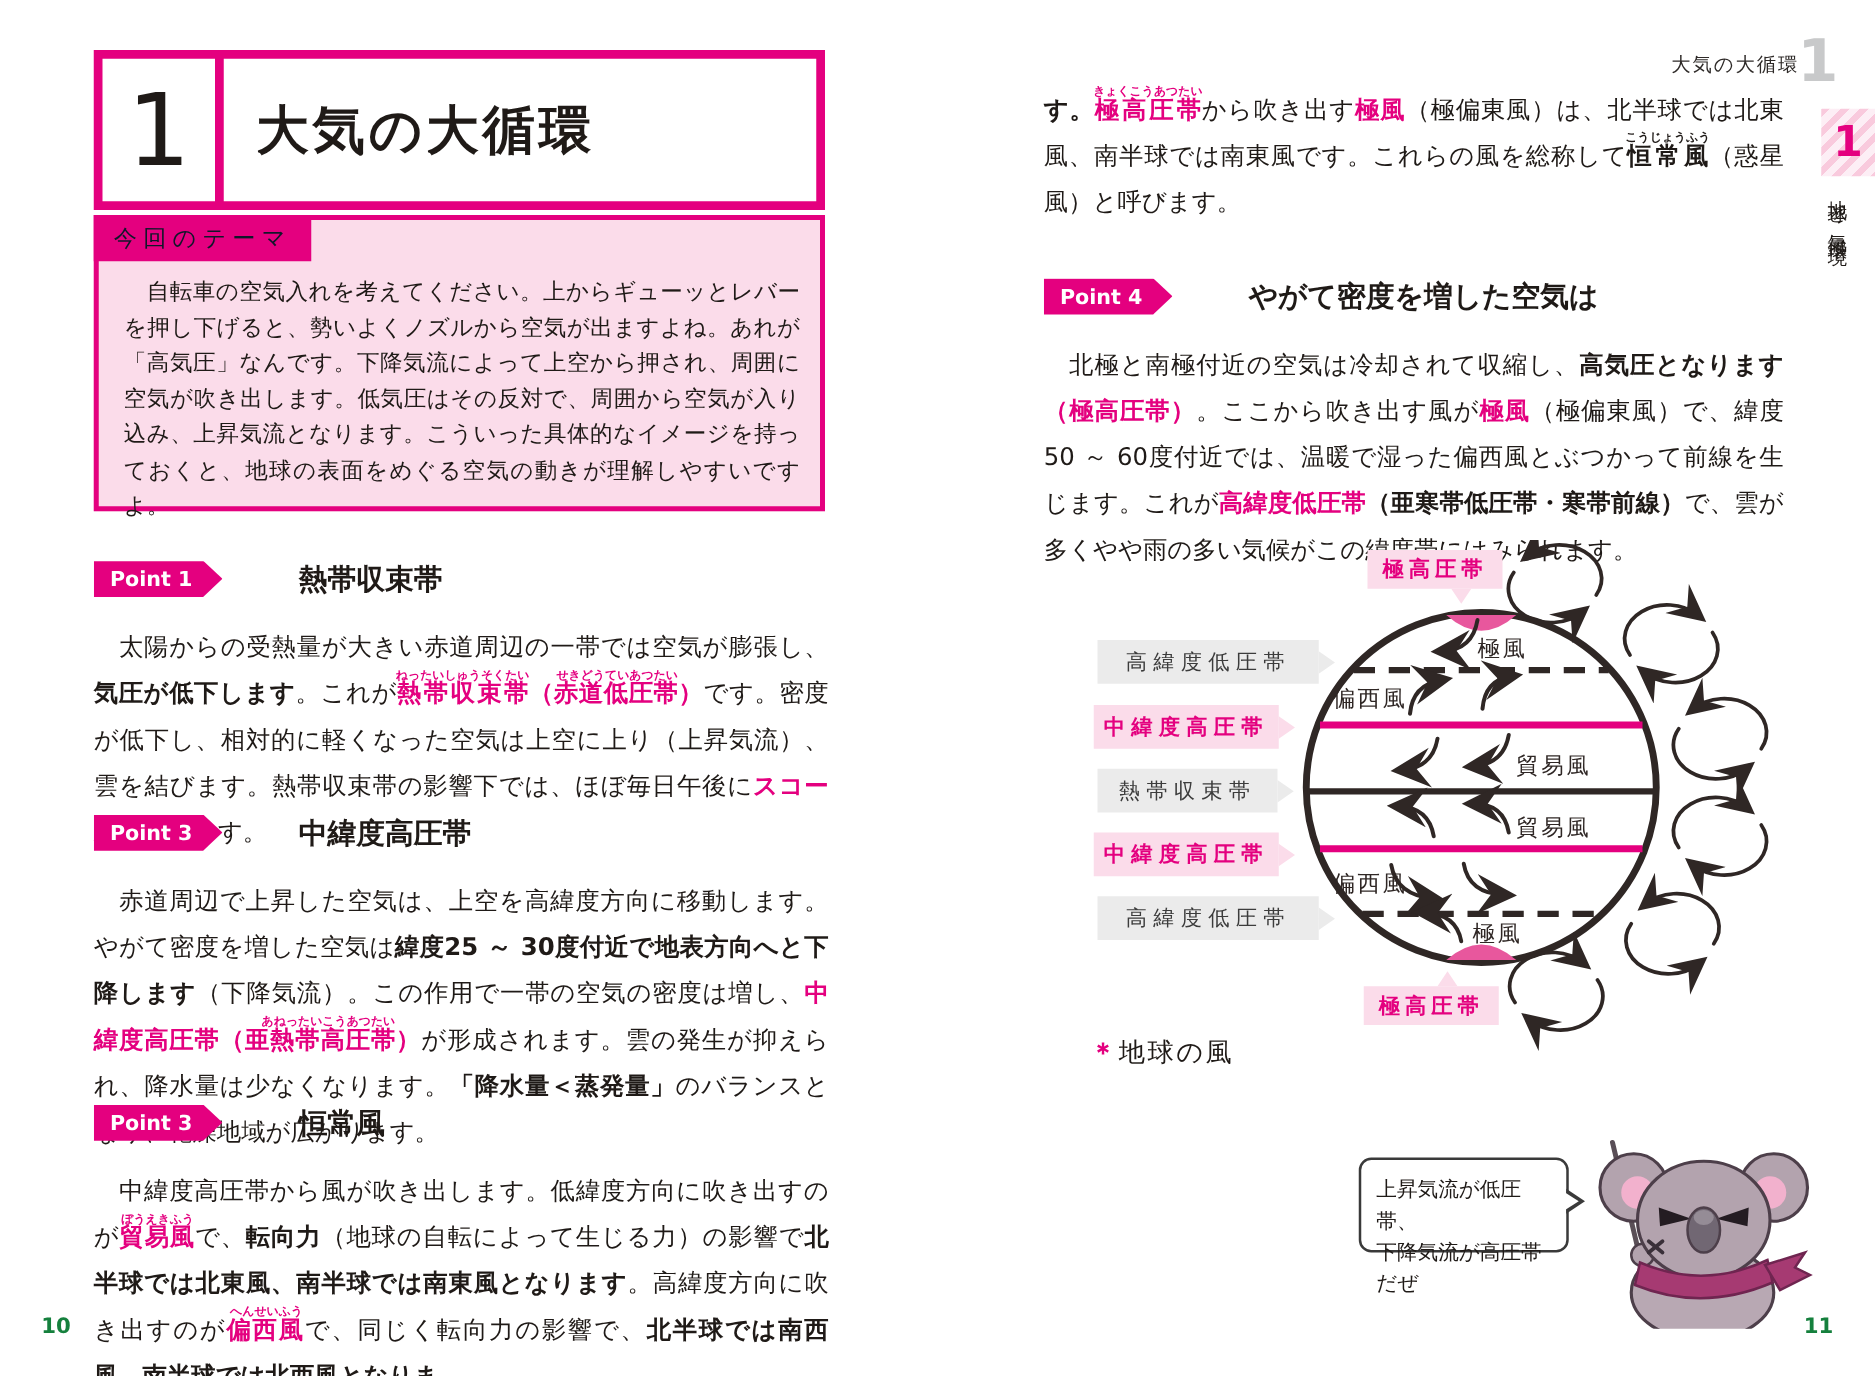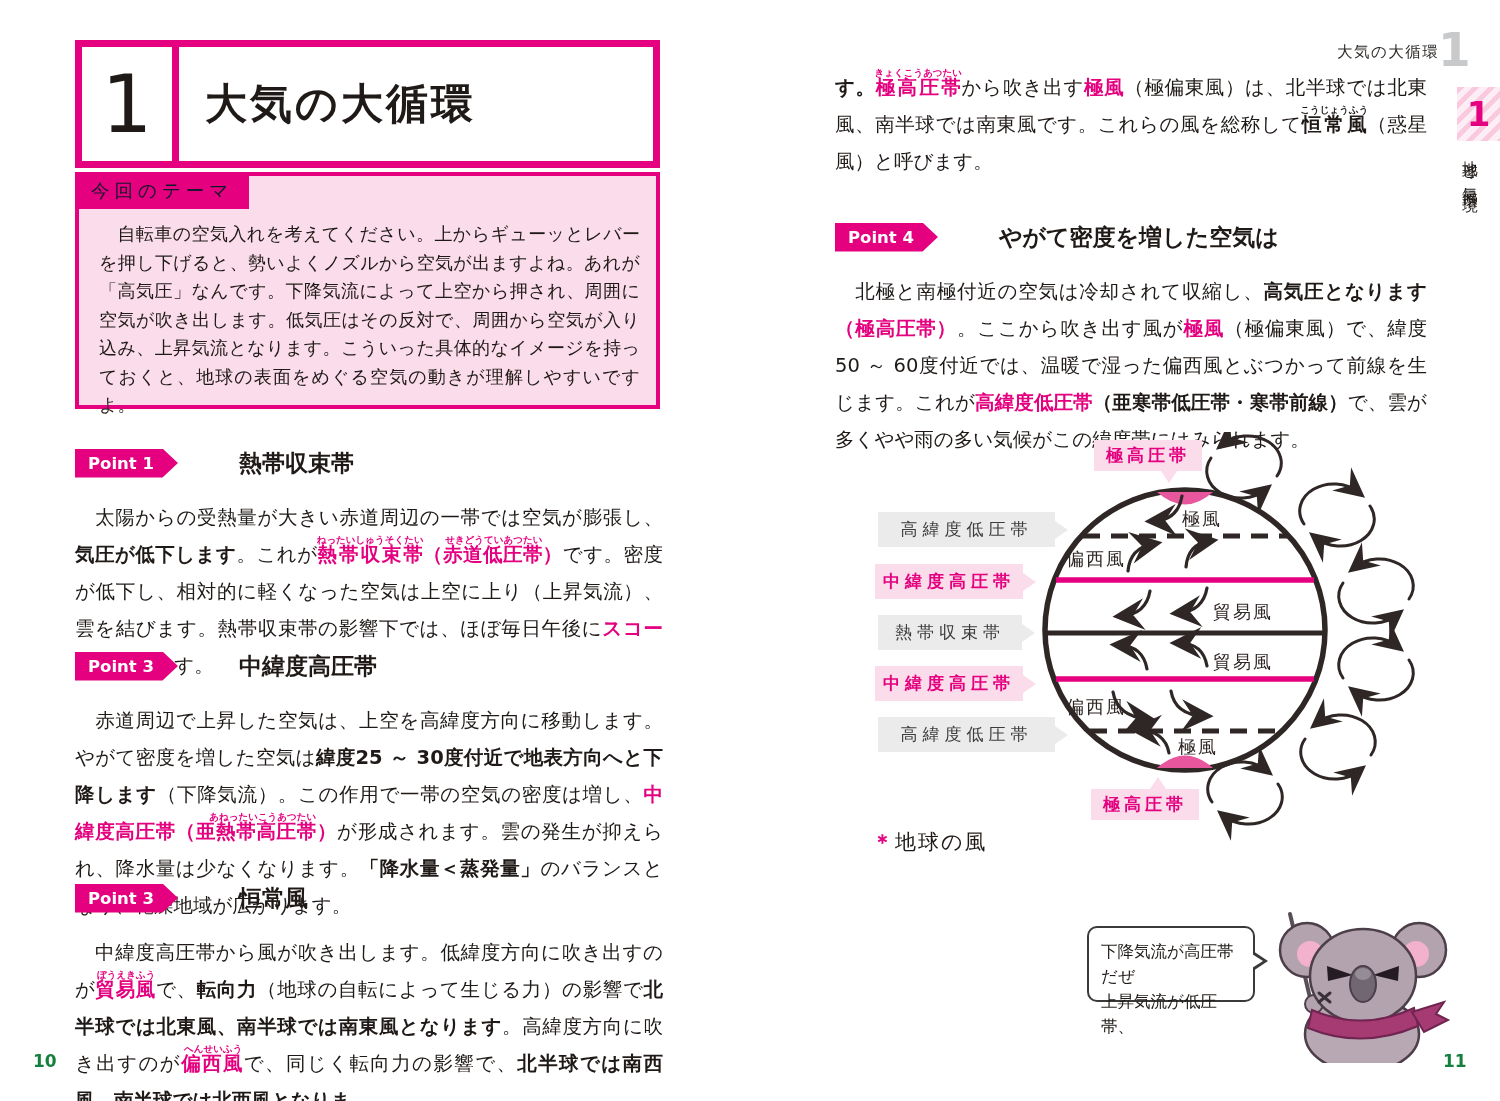--- a/index.html
+++ b/index.html
@@ -190,22 +190,22 @@
   <div class="dlabel gray" style="left:878px;top:512px;width:177px">高緯度低圧帯</div>
   <div class="dlabel pink" style="left:875px;top:564px;width:148px">中緯度高圧帯</div>
   <div class="dlabel gray" style="left:878px;top:615px;width:144px">熱帯収束帯</div>
   <div class="dlabel pink" style="left:875px;top:666px;width:148px">中緯度高圧帯</div>
   <div class="dlabel gray" style="left:878px;top:717px;width:177px">高緯度低圧帯</div>
   <div class="polar-label bottom" style="left:1091px;top:789px">極高圧帯</div>
 
   <div class="diagram-caption"><span class="star">＊</span><span>地球の風</span></div>
 
   <div class="speech-bubble">
+    <div>上昇気流が低圧帯、</div>
     <div>下降気流が高圧帯だぜ</div>
-    <div>上昇気流が低圧帯、</div>
   </div>
 
   <svg class="koala-svg" width="190" height="155" viewBox="0 0 190 155">
     <line x1="28" y1="6" x2="50" y2="98" stroke="#5a4f57" stroke-width="4" stroke-linecap="round"></line>
     <ellipse cx="100" cy="126" rx="57" ry="38" fill="#b8a8b3" stroke="#4d3f4a" stroke-width="2.5"></ellipse>
     <circle cx="52" cy="96" r="9" fill="#b3a3ae" stroke="#4d3f4a" stroke-width="2"></circle>
     <circle cx="45" cy="42" r="27" fill="#b3a3ae" stroke="#4d3f4a" stroke-width="2.5"></circle>
     <circle cx="48" cy="46" r="13" fill="#f2b1cd"></circle>
     <circle cx="157" cy="42" r="27" fill="#b3a3ae" stroke="#4d3f4a" stroke-width="2.5"></circle>
     <circle cx="154" cy="46" r="13" fill="#f2b1cd"></circle>

